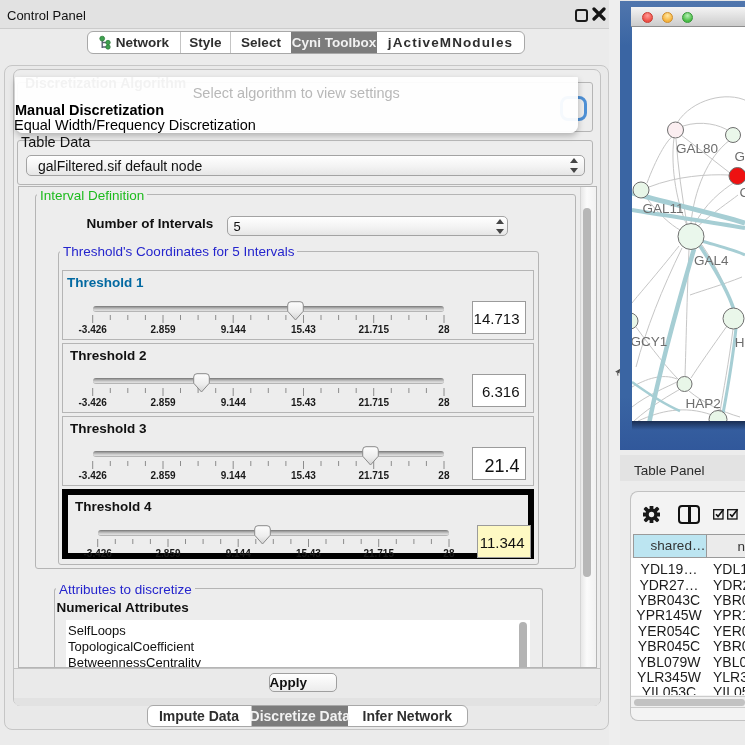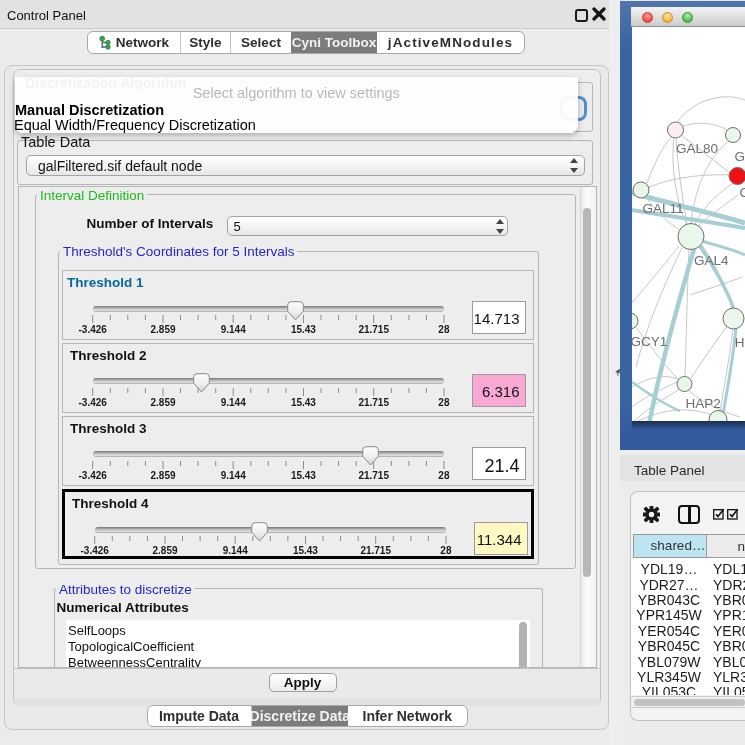--- a/index.html
+++ b/index.html
@@ -136,21 +136,21 @@
 <svg style="position:absolute;left:130.1px;top:29.5px;" width="17" height="20" viewBox="0 0 17 20">
       <defs>
         <linearGradient id="thg" x1="0" y1="0" x2="0" y2="1">
           <stop offset="0" stop-color="#fdfdfd"></stop>
           <stop offset="0.6" stop-color="#ececec"></stop>
           <stop offset="1" stop-color="#d2d2d2"></stop>
         </linearGradient>
       </defs>
       <path d="M4 0.7 H13 Q16.3 0.7 16.3 4 V10.2 L8.5 19 L0.7 10.2 V4 Q0.7 0.7 4 0.7 Z" fill="url(#thg)" stroke="#8a8a8a" stroke-width="1"></path>
     </svg>
-<div style="position:absolute;left:409px;top:30px;width:53.5px;height:33px;background:#f9a8d4;border:1px solid #9b9b9b;font-size:15px;color:#111;text-align:right;padding:8px 5px 0 0;">6.316</div>
+<div style="position:absolute;left:409px;top:30px;width:53.5px;height:33px;background:#ffffff;border:1px solid #9b9b9b;font-size:15px;color:#111;text-align:right;padding:8px 5px 0 0;">6.316</div>
 </div>
 <div class="abs" style="left:62px;top:415.5px;width:472px;height:70px;border:1px solid #b5b5b5;">
 <div style="position:absolute;left:7px;top:4px;font-size:13.5px;font-weight:bold;color:#111;">Threshold 3</div>
 <div style="position:absolute;left:29.7px;top:34.5px;width:351.3px;height:6px;border-radius:3px;background:linear-gradient(180deg,#757575,#a8a8a8 35%,#cccccc 65%,#e3e3e3);border-bottom:1px solid #b5b5b5;"></div>
 <svg style="position:absolute;left:0;top:0;" width="472" height="70" viewBox="0 0 472 70">
       <line x1="29.7" y1="44" x2="29.7" y2="52" stroke="#8c8c8c" stroke-width="1"></line>
       <line x1="47.3" y1="44" x2="47.3" y2="49" stroke="#8c8c8c" stroke-width="1"></line>
       <line x1="64.8" y1="44" x2="64.8" y2="49" stroke="#8c8c8c" stroke-width="1"></line>
       <line x1="82.4" y1="44" x2="82.4" y2="49" stroke="#8c8c8c" stroke-width="1"></line>
       <line x1="100.0" y1="44" x2="100.0" y2="52" stroke="#8c8c8c" stroke-width="1"></line>
@@ -182,21 +182,21 @@
         <linearGradient id="thg" x1="0" y1="0" x2="0" y2="1">
           <stop offset="0" stop-color="#fdfdfd"></stop>
           <stop offset="0.6" stop-color="#ececec"></stop>
           <stop offset="1" stop-color="#d2d2d2"></stop>
         </linearGradient>
       </defs>
       <path d="M4 0.7 H13 Q16.3 0.7 16.3 4 V10.2 L8.5 19 L0.7 10.2 V4 Q0.7 0.7 4 0.7 Z" fill="url(#thg)" stroke="#8a8a8a" stroke-width="1"></path>
     </svg>
 <div style="position:absolute;left:409px;top:30px;width:53.5px;height:33px;background:#fff;border:1px solid #9b9b9b;font-size:18px;color:#111;text-align:right;padding:8px 5px 0 0;">21.4</div>
 </div>
-<div class="abs" style="left:62px;top:489.0px;width:472px;height:70px;border:3px solid #000000;">
+<div class="abs" style="left:62px;top:489.0px;width:472px;height:70px;border:6px solid #000000;">
 <div style="position:absolute;left:7px;top:4px;font-size:13.5px;font-weight:bold;color:#111;">Threshold 4</div>
 <div style="position:absolute;left:29.7px;top:34.5px;width:351.3px;height:6px;border-radius:3px;background:linear-gradient(180deg,#757575,#a8a8a8 35%,#cccccc 65%,#e3e3e3);border-bottom:1px solid #b5b5b5;"></div>
 <svg style="position:absolute;left:0;top:0;" width="472" height="70" viewBox="0 0 472 70">
       <line x1="29.7" y1="44" x2="29.7" y2="52" stroke="#8c8c8c" stroke-width="1"></line>
       <line x1="47.3" y1="44" x2="47.3" y2="49" stroke="#8c8c8c" stroke-width="1"></line>
       <line x1="64.8" y1="44" x2="64.8" y2="49" stroke="#8c8c8c" stroke-width="1"></line>
       <line x1="82.4" y1="44" x2="82.4" y2="49" stroke="#8c8c8c" stroke-width="1"></line>
       <line x1="100.0" y1="44" x2="100.0" y2="52" stroke="#8c8c8c" stroke-width="1"></line>
       <line x1="117.5" y1="44" x2="117.5" y2="49" stroke="#8c8c8c" stroke-width="1"></line>
       <line x1="135.1" y1="44" x2="135.1" y2="49" stroke="#8c8c8c" stroke-width="1"></line>
@@ -235,21 +235,21 @@
 </div>
 <div class="grp" style="left:53.5px;top:588px;width:489px;height:100px;border-bottom:none;"></div>
 <div class="gtitle" style="left:56px;top:581.5px;font-size:13.5px;color:#2525cd;">Attributes to discretize</div>
 <div class="abs" style="left:56.5px;top:599.5px;font-size:13.5px;font-weight:bold;color:#111;">Numerical Attributes</div>
 <div class="abs" style="left:66px;top:619.5px;width:464px;height:47px;background:#ffffff;overflow:hidden;">
     <div style="position:absolute;left:2px;top:3px;font-size:13px;color:#111;line-height:16px;">SelfLoops<br>TopologicalCoefficient<br>BetweennessCentrality</div>
     <div style="position:absolute;left:452.5px;top:2.5px;width:8.5px;height:60px;background:#b3b3b3;border-radius:4px;"></div>
   </div>
 <div class="abs" style="left:13.8px;top:667.5px;width:586px;height:30px;background:#eaeaea;border-top:1px solid #c2c2c2;"></div>
 <div class="abs" style="left:13.8px;top:697.5px;width:586px;height:8px;background:#e2e2e2;border-radius:0 0 6px 6px;"></div>
-<div class="abs" style="left:268.5px;top:673px;width:68px;height:19px;background:linear-gradient(180deg,#ffffff,#ececec);border:1px solid #9f9f9f;border-radius:5px;text-align:center;font-size:13.5px;font-weight:600;color:#111;line-height:17px;">Apply</div>
+<div class="abs" style="left:268.5px;top:673px;width:68px;height:19px;background:linear-gradient(180deg,#ffffff,#ececec);border:1px solid #9f9f9f;border-radius:5px;text-align:left;font-size:13.5px;font-weight:600;color:#111;line-height:17px;">Apply</div>
 <div class="abs" style="left:146.5px;top:704.5px;width:321px;height:22px;background:#ffffff;border:1px solid #a8a8a8;border-radius:6px;overflow:hidden;display:flex;font-size:14px;font-weight:600;color:#2e2e2e;white-space:nowrap;">
     <div style="width:104px;display:flex;align-items:center;justify-content:center;border-right:1px solid #c4c4c4;">Impute Data</div>
     <div style="width:96.5px;display:flex;align-items:center;justify-content:center;background:#7c7c7c;color:#f2f2f2;">Discretize Data</div>
     <div style="flex:1;display:flex;align-items:center;justify-content:center;">Infer Network</div>
   </div>
 <div class="abs" style="left:608.5px;top:0;width:11.5px;height:745px;background:#eeeeee;"></div>
 <svg class="abs" style="left:613.5px;top:367.5px;" width="7" height="8" viewBox="0 0 7 8">
     <path d="M1.2 3.8 L6.2 0.8 L5.4 5.4 Z" fill="#4a4a4a"></path>
     <path d="M3.2 3.4 L4.0 7.6" stroke="#6a6a6a" stroke-width="1.1"></path>
   </svg>

